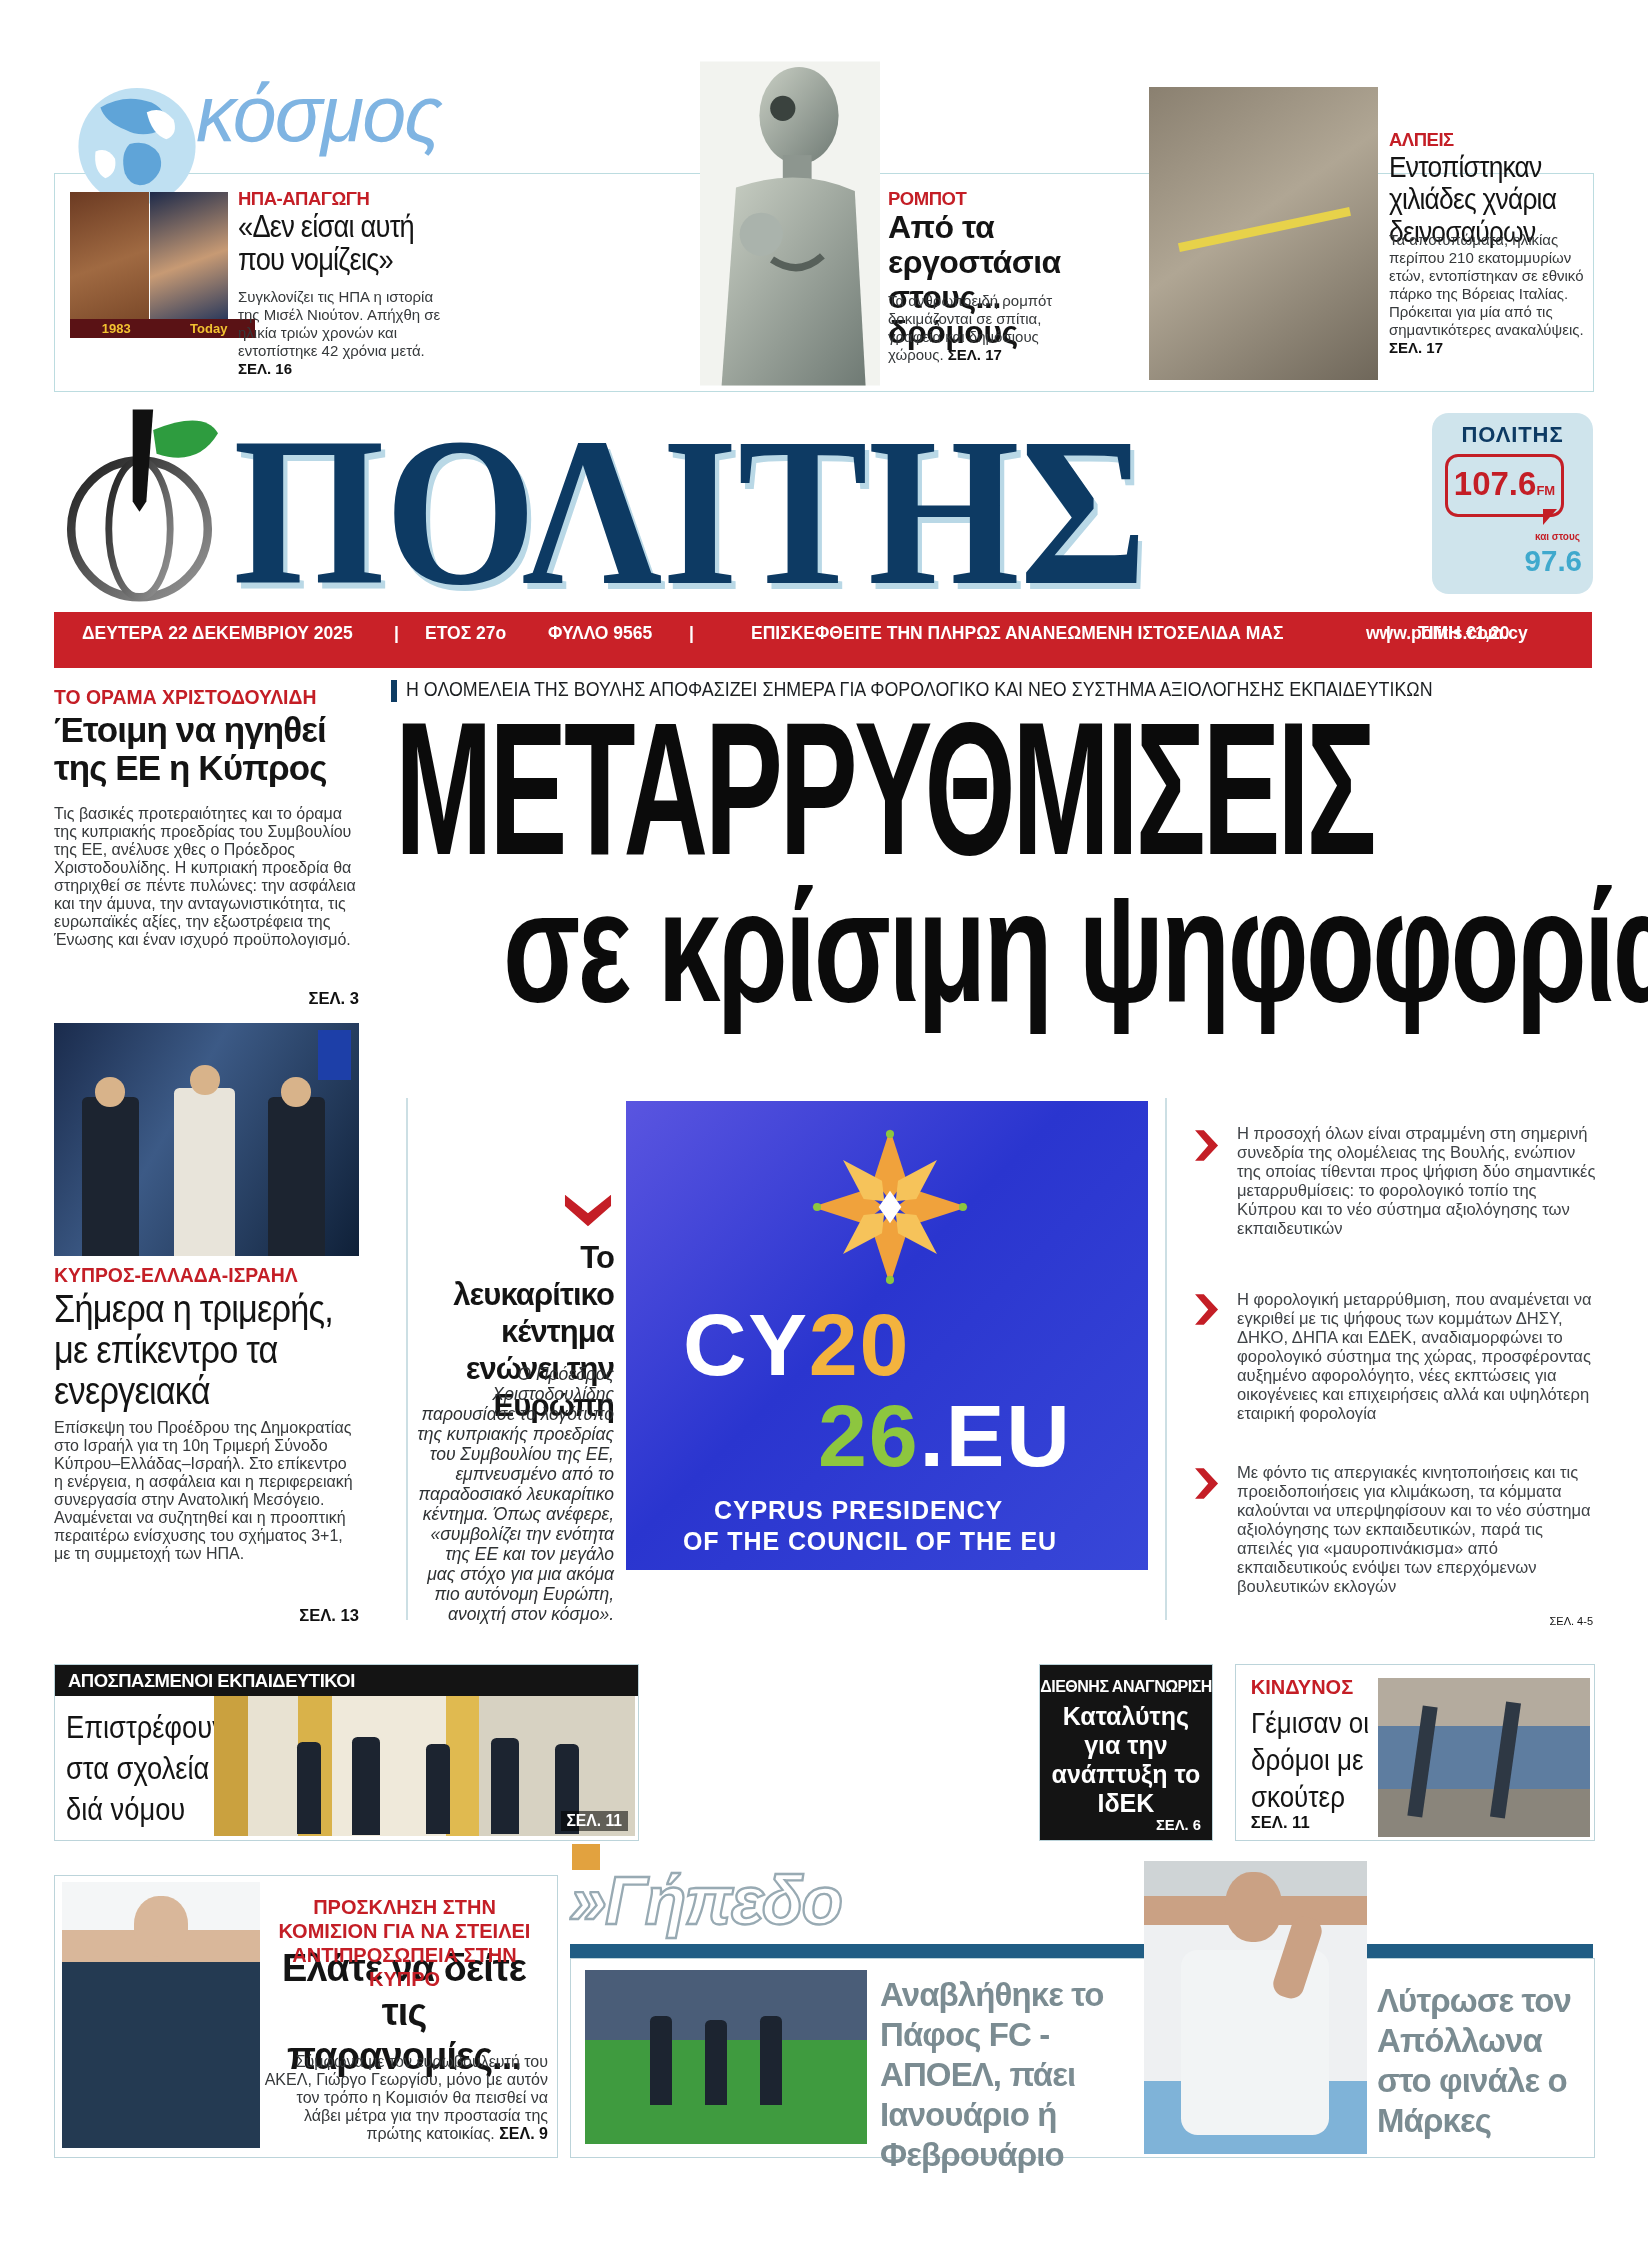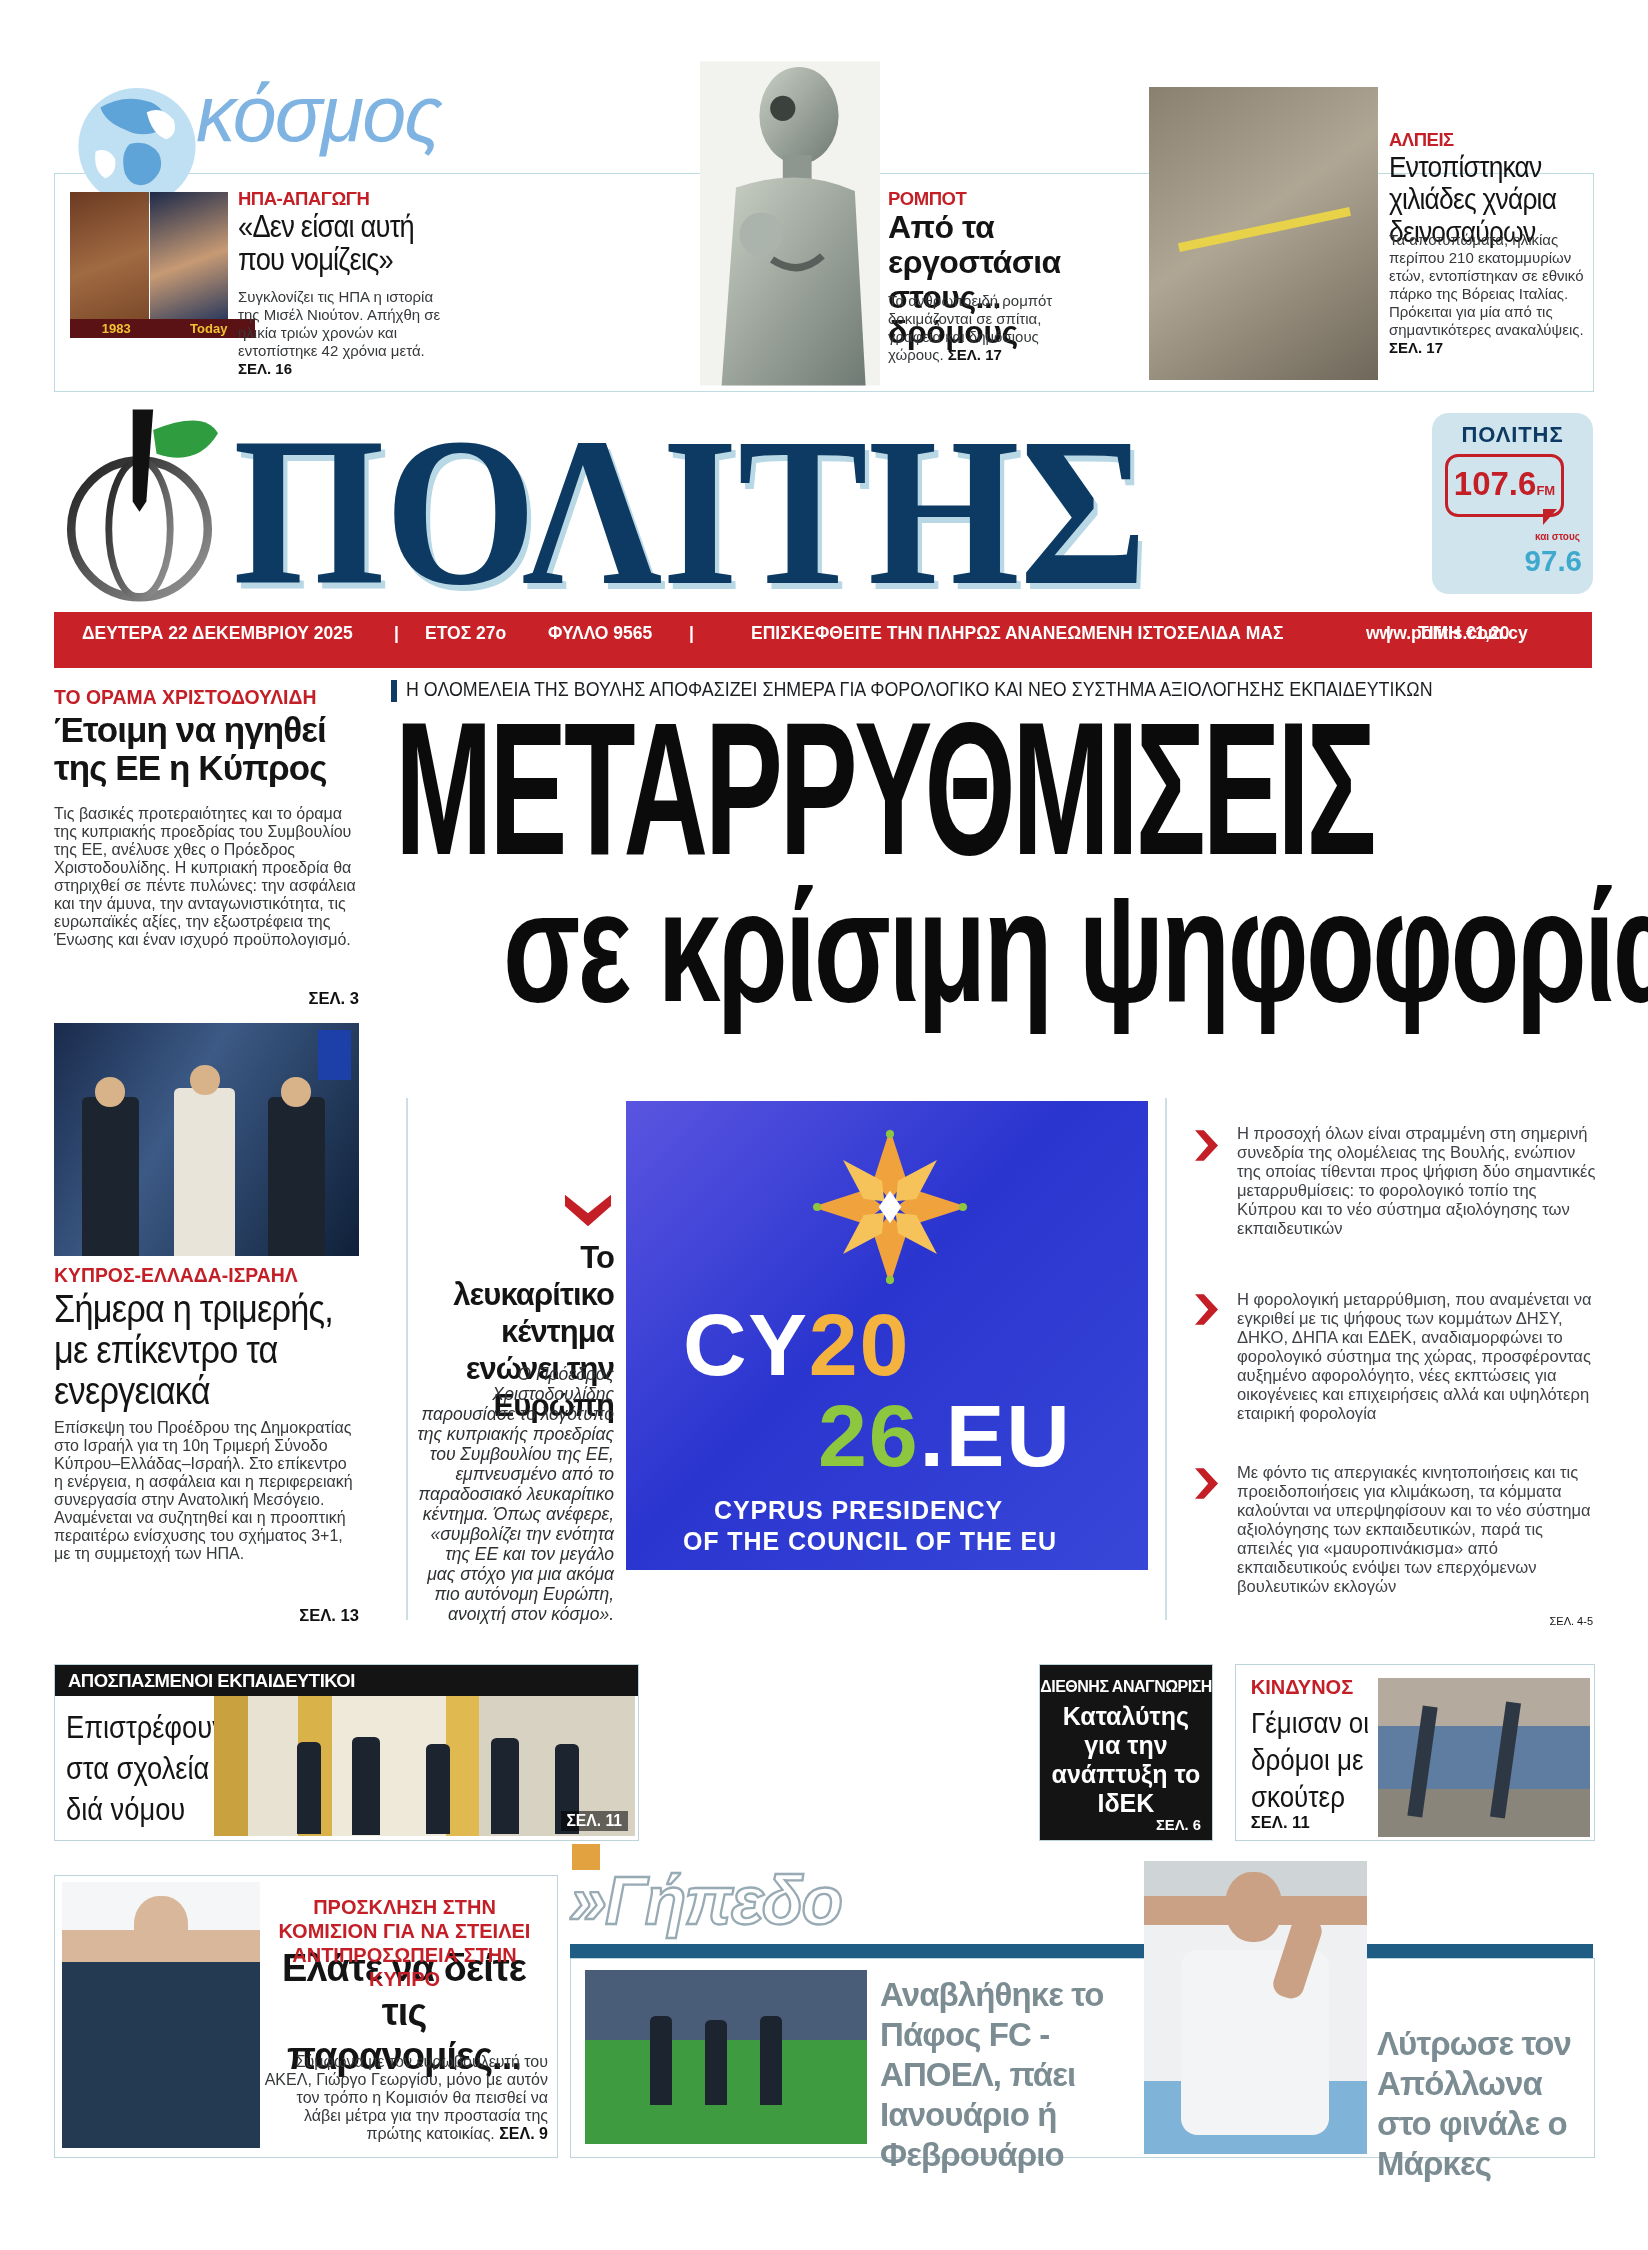--- a/index.html
+++ b/index.html
@@ -344,16 +344,16 @@
     <div class="fig" style="left:120px;top:50px;width:22px;height:85px;"></div>
     <div class="fig" style="left:175px;top:46px;width:22px;height:89px;"></div>
   </div>
   <div class="abs sport-head" style="left:880px;top:1975px;width:263px;">Αναβλήθηκε το Πάφος FC - ΑΠΟΕΛ, πάει Ιανουάριο ή Φεβρουάριο</div>
 
   <div class="abs photo ph-player" style="left:1144px;top:1861px;width:223px;height:293px;">
     <div class="abs" style="left:81px;top:11px;width:57px;height:70px;background:#caa184;border-radius:46%;"></div>
     <div class="abs" style="left:37px;top:89px;width:148px;height:185px;background:#f2f4f5;border-radius:16.6px;"></div>
     <div class="abs" style="left:138px;top:55px;width:31px;height:83px;background:#caa184;border-radius:13px;transform:rotate(18deg);"></div>
   </div>
-  <div class="abs sport-head" style="left:1377px;top:1981px;width:208px;margin-top:43px;">Λύτρωσε τον Απόλλωνα στο φινάλε ο Μάρκες</div>
+  <div class="abs sport-head" style="left:1377px;top:1981px;width:208px;">Λύτρωσε τον Απόλλωνα στο φινάλε ο Μάρκες</div>
 
 </div>
 
 
 </body></html>

